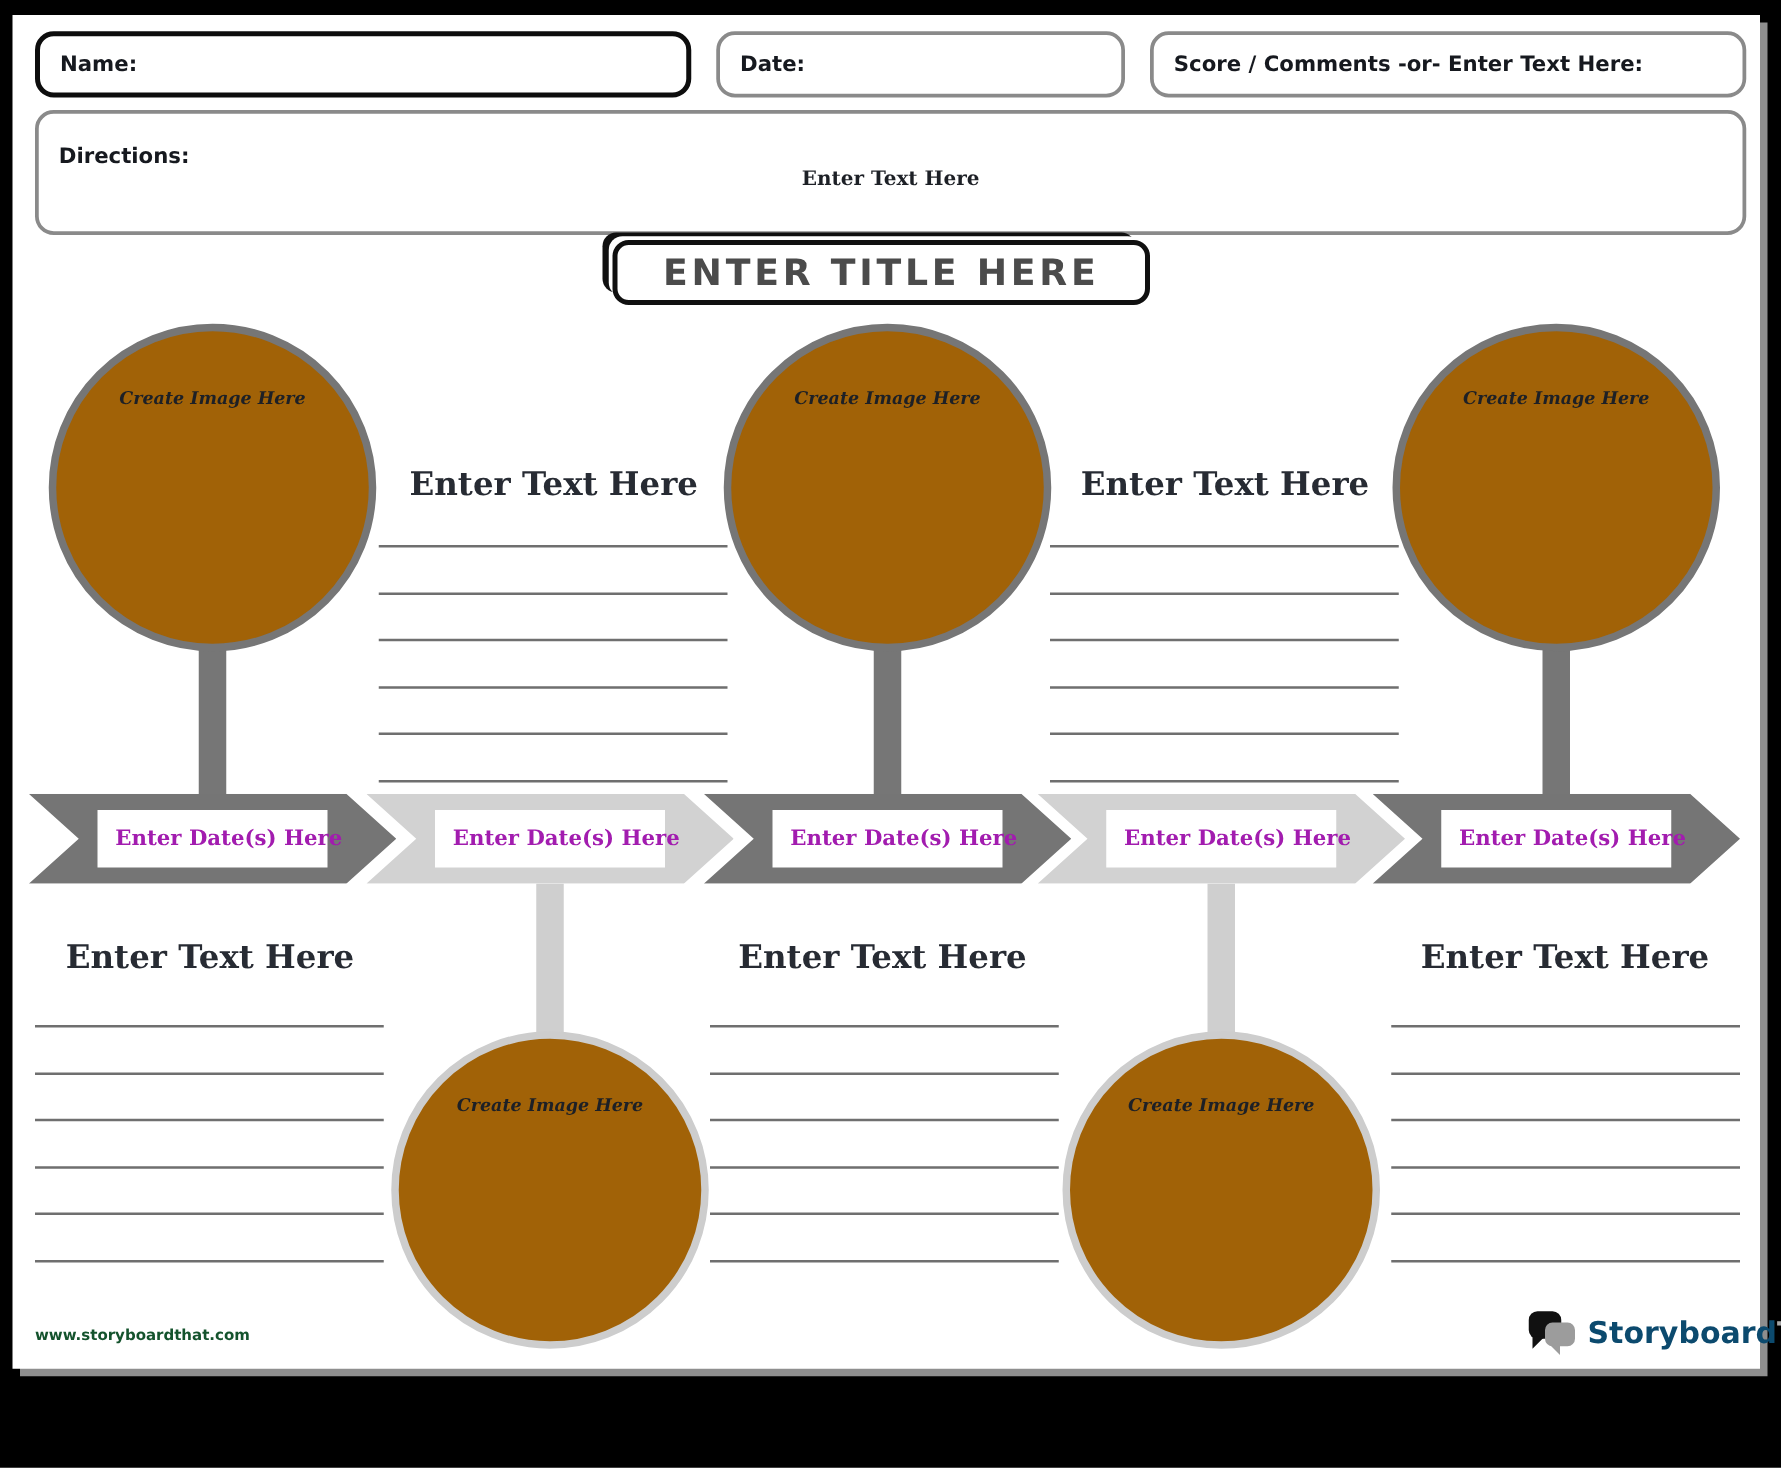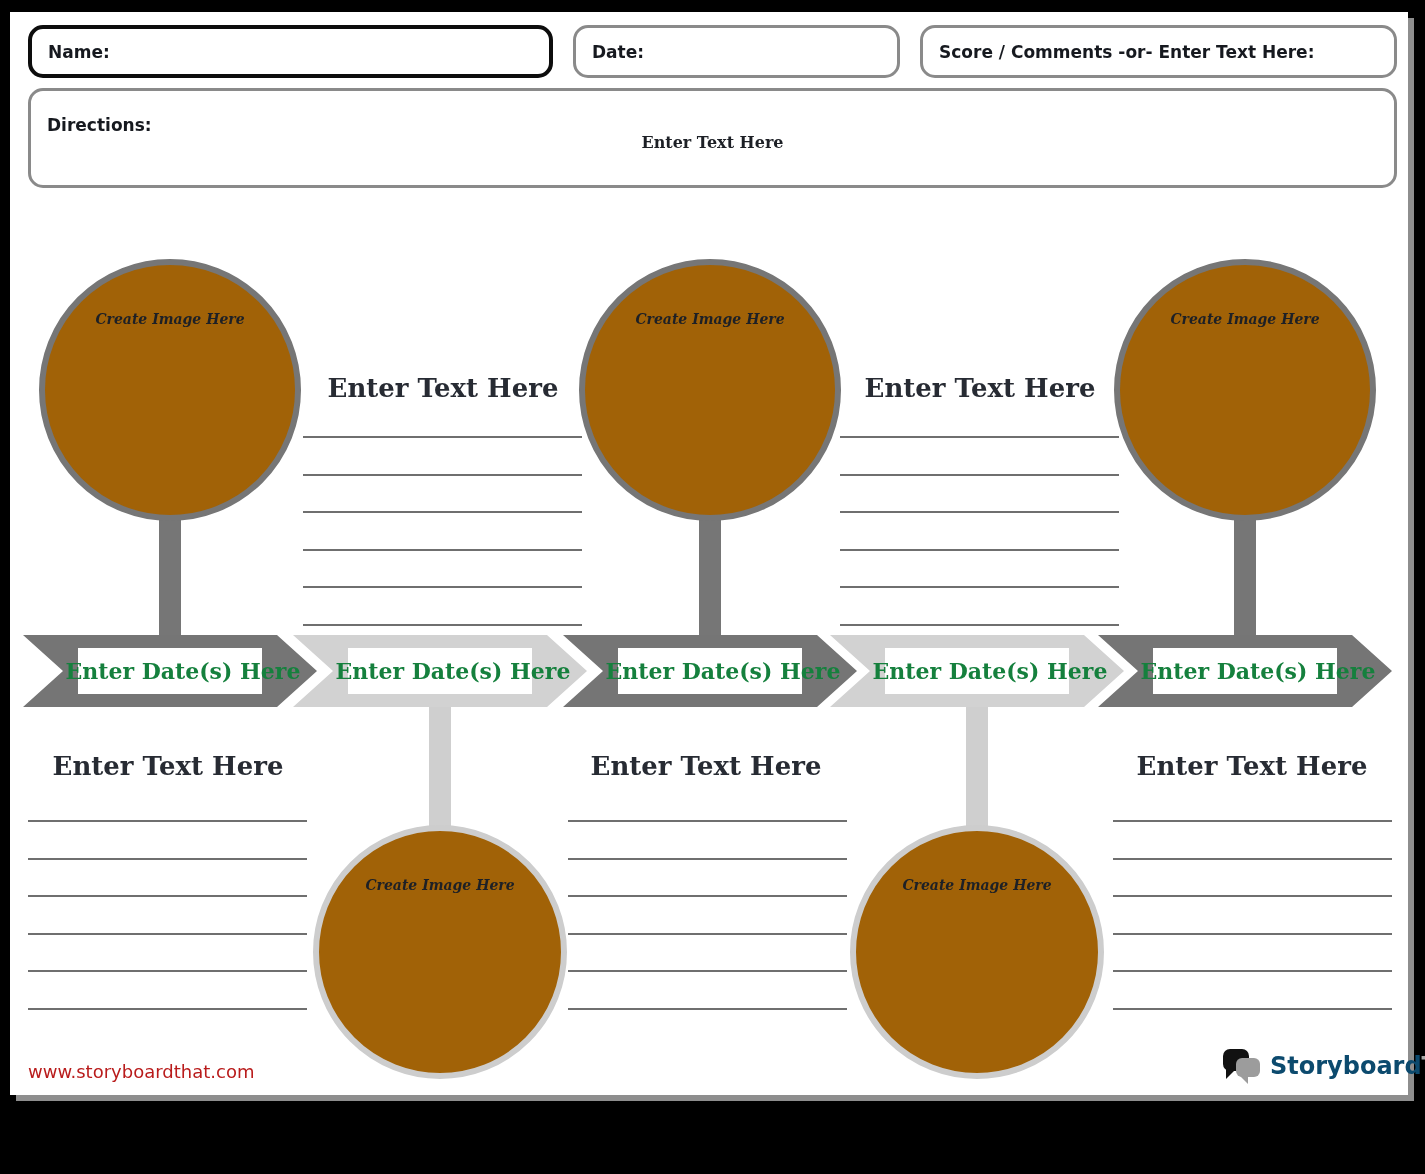--- a/index.html
+++ b/index.html
@@ -39,31 +39,31 @@
   .circle .cih { position:absolute; left:0; right:0; top:46px; text-align:center;
                font-family:"DejaVu Serif", serif; font-weight:bold; font-size:14px; color:#1d2026; }
 
   
   .chev { position:absolute; top:623px; width:294px; height:72px; z-index:2;
           clip-path:polygon(0 0, 254px 0, 100% 50%, 254px 100%, 0 100%, 40px 50%); }
   .chev.dark  { background:#757575; }
   .chev.light { background:#d2d2d2; }
   .datebox { position:absolute; top:636px; width:184px; height:46px; background:#fff; z-index:3;
              display:flex; align-items:center; justify-content:center; }
-  .datebox span { font-family:"DejaVu Serif", serif; font-weight:bold; font-size:22px; color:#15803d;
+  .datebox span { font-family:"DejaVu Serif", serif; font-weight:bold; font-size:17px; color:#a21caf;
              white-space:nowrap;padding-left:26px; }
 
   
   .area-heading { position:absolute; width:280px; text-align:center; z-index:1;
              font-family:"DejaVu Serif", serif; font-weight:bold; font-size:26px; color:#272b33; }
   .wlines { position:absolute; width:279px; z-index:0; }
   .wlines .wline { height:37.6px; border-top:2px solid #6f6f6f; }
 
   
-  .website { position:absolute; left:18px; top:1049px; font-weight:normal; font-size:18px; color:#b91c1c; }
+  .website { position:absolute; left:18px; top:1049px; font-weight:bold; font-size:12px; color:#14532d; }
   .logo { position:absolute; left:1213px; top:1036px; height:36px; display:flex;
           align-items:center; gap:9px; z-index:4; }
   .bubbles { position:relative; width:38px; height:34px; }
   .bub-b { position:absolute; left:0; top:0; width:26px; height:22px; background:#111; border-radius:7px; }
   .bub-b-tail { position:absolute; left:3px; top:20px; width:0; height:0;
           border-left:10px solid #111; border-bottom:10px solid transparent; }
   .bub-g { position:absolute; left:13px; top:9px; width:24px; height:19px; background:#9c9c9c; border-radius:6px; }
   .bub-g-tail { position:absolute; left:16px; top:26px; width:0; height:0;
           border-right:9px solid #9c9c9c; border-bottom:9px solid transparent; }
   .logo-text { font-size:24px; font-weight:600; letter-spacing:0; white-space:nowrap; }
@@ -82,20 +82,23 @@
     <span class="lbl">Score / Comments -or- Enter Text Here:</span>
   </div>
   <div class="hbox date-box">
     <span class="lbl">Date:</span>
   </div>
   <div class="hbox dir-box">
     <span class="lbl">Directions:</span>
     <div class="dir-placeholder">Enter Text Here</div>
   </div>
 
+  <div class="title-box">
+    <span class="title-text">ENTER TITLE HERE</span>
+  </div>
 
   <div class="conn dark" style="left:149px;"></div>
   <div class="conn dark" style="left:689px;"></div>
   <div class="conn dark" style="left:1224px;"></div>
   <div class="conn light" style="left:419px;"></div>
   <div class="conn light" style="left:956px;"></div>
 
   <div class="circle top" style="left:29px;">
     <div class="cih">Create Image Here</div>
   </div>

